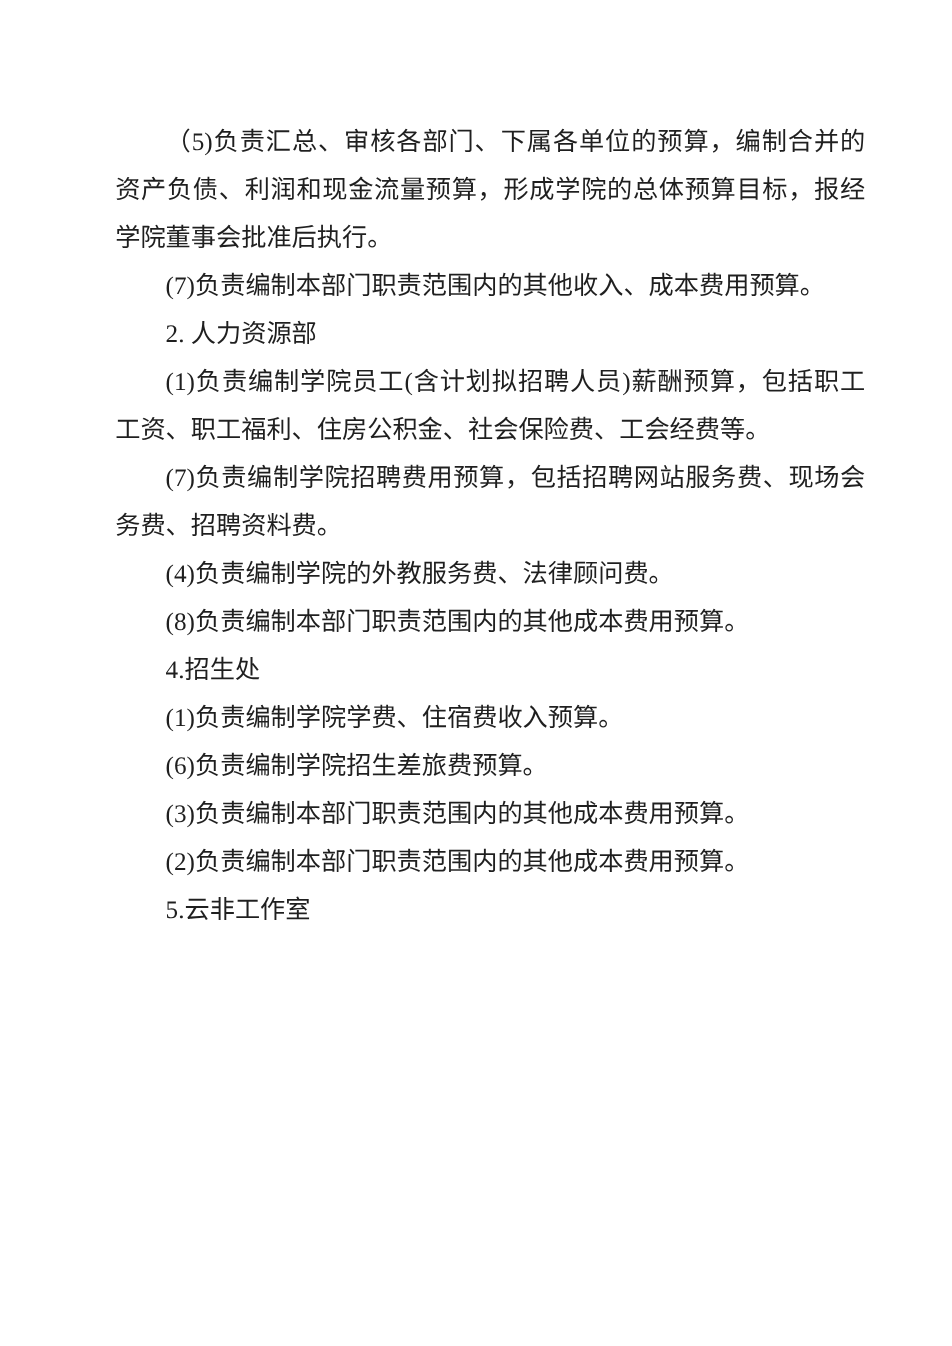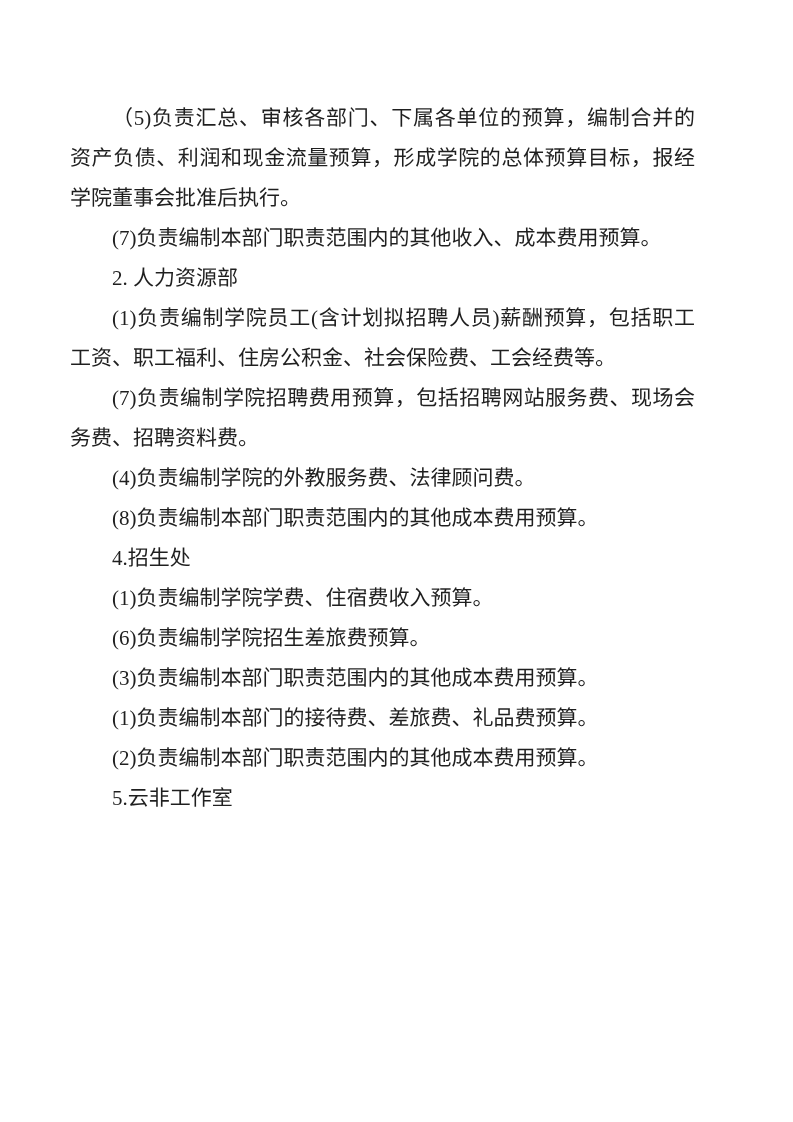--- a/index.html
+++ b/index.html
@@ -9,21 +9,21 @@
   }
   .page {
     position: relative;
     width: 793px;
     height: 1122px;
     background: #ffffff;
     overflow: hidden;
   }
   .doc-content {
     position: absolute;
-    left: 70px;
+    left: 96px;
     top: 98px;
     width: 625px;
     font-family: "Liberation Serif", "DejaVu Serif", serif;
     font-size: 21px;
     line-height: 40px;
     color: #1f1f1f;
     text-align: justify;
   }
   .doc-content p {
     margin: 0;
@@ -41,17 +41,16 @@
     <p>(7)负责编制本部门职责范围内的其他收入、成本费用预算。</p>
     <p>2. 人力资源部</p>
     <p>(1)负责编制学院员工(含计划拟招聘人员)薪酬预算，包括职工工资、职工福利、住房公积金、社会保险费、工会经费等。</p>
     <p>(7)负责编制学院招聘费用预算，包括招聘网站服务费、现场会务费、招聘资料费。</p>
     <p>(4)负责编制学院的外教服务费、法律顾问费。</p>
     <p>(8)负责编制本部门职责范围内的其他成本费用预算。</p>
     <p>4.招生处</p>
     <p>(1)负责编制学院学费、住宿费收入预算。</p>
     <p>(6)负责编制学院招生差旅费预算。</p>
     <p>(3)负责编制本部门职责范围内的其他成本费用预算。</p>
-    <p>(1)负责编制本部门的接待费、差旅费、礼品费预算。</p>
     <p>(2)负责编制本部门职责范围内的其他成本费用预算。</p>
     <p>5.云非工作室</p>
   </div>
 </div>
 
 </body></html>

